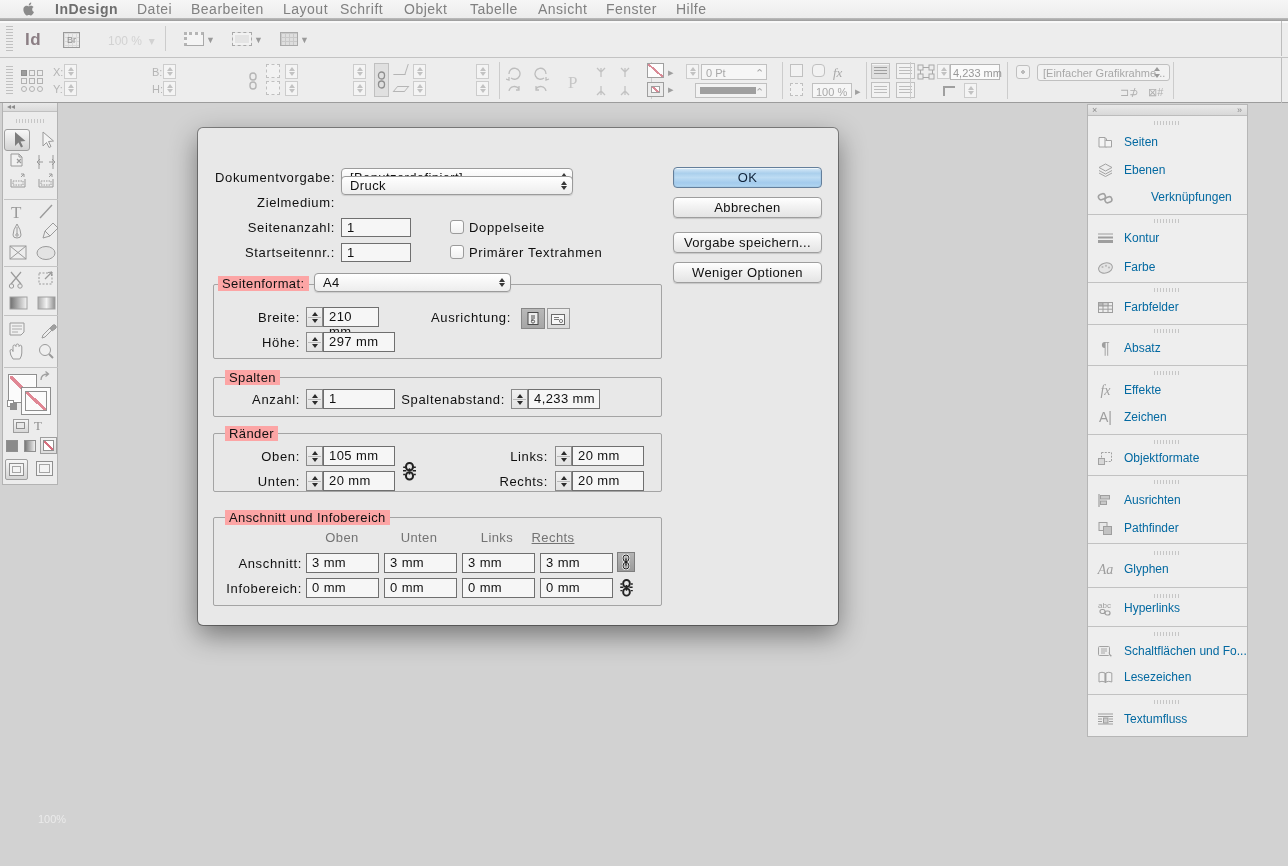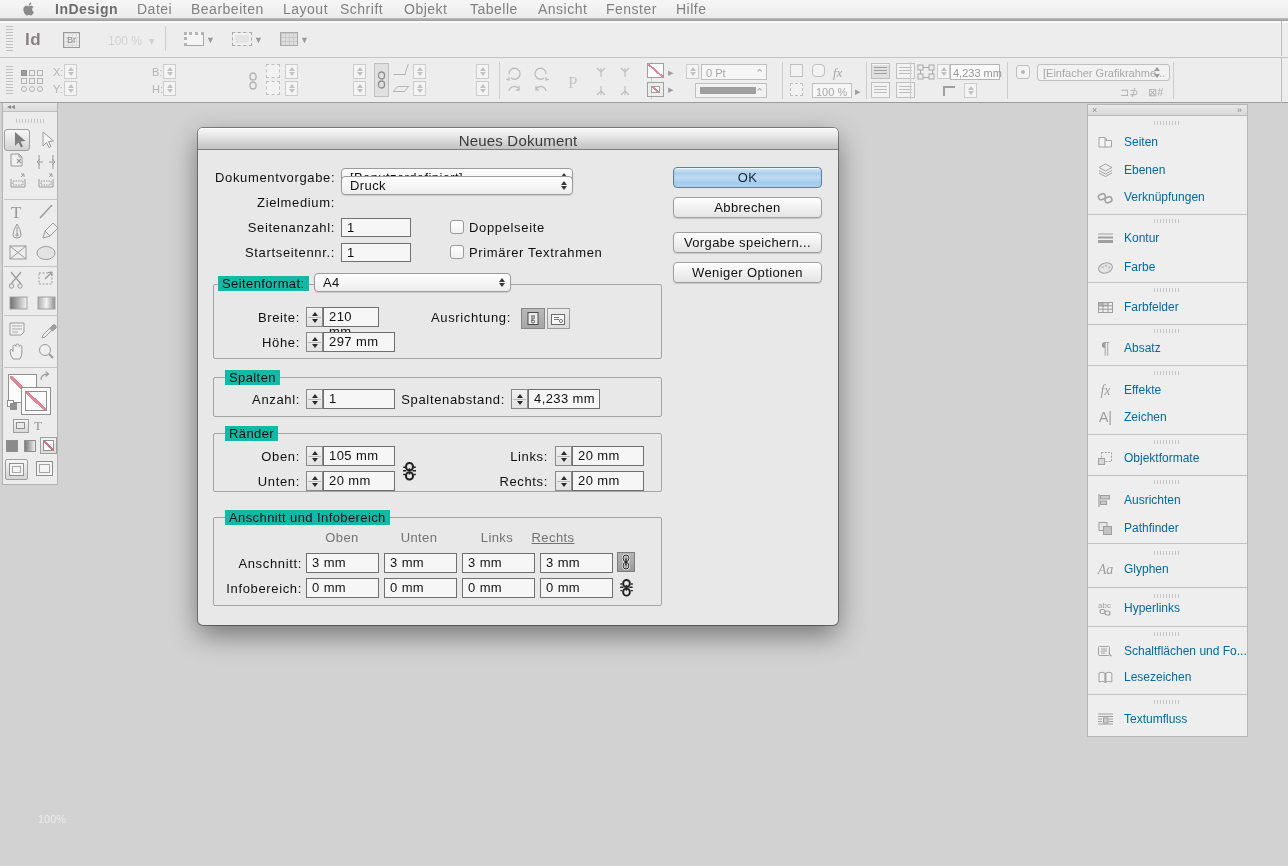--- a/index.html
+++ b/index.html
@@ -52,21 +52,21 @@
 .dpopup { position:absolute; background:linear-gradient(#ffffff,#ededed); border:1px solid #9b9b9b;
   border-radius:4px; font-size:13px; color:#101010; padding:1px 0 0 8px; letter-spacing:0.4px; box-shadow:0 1px 1px rgba(0,0,0,0.12); }
 .pua { position:absolute; right:5px; top:4px; width:0; height:0; border-left:3.5px solid transparent; border-right:3.5px solid transparent; border-bottom:4.5px solid #383838; }
 .pda { position:absolute; right:5px; bottom:4px; width:0; height:0; border-left:3.5px solid transparent; border-right:3.5px solid transparent; border-top:4.5px solid #383838; }
 .dspin { position:absolute; width:17px; height:20px; background:linear-gradient(#f1f1f1,#e2e2e2);
   border:1px solid #8a8a8a; }
 .dspin:before { content:""; position:absolute; left:4.5px; top:3.5px; border-left:3.5px solid transparent; border-right:3.5px solid transparent; border-bottom:4.5px solid #2b2b2b; }
 .dspin:after { content:""; position:absolute; left:4.5px; bottom:3.5px; border-left:3.5px solid transparent; border-right:3.5px solid transparent; border-top:4.5px solid #2b2b2b; }
 .dspin i { position:absolute; left:1px; right:1px; top:9px; height:1px; background:#b9b9b9; }
 .grp { position:absolute; border:1px solid #a4a4a4; border-radius:2px; }
-.glab { position:absolute; background:#14b8a6; font-size:13px; color:#101010; padding:0 4px; white-space:nowrap; letter-spacing:0.4px; }
+.glab { position:absolute; background:#fca5a5; font-size:13px; color:#101010; padding:0 4px; white-space:nowrap; letter-spacing:0.4px; }
 .dbtn { position:absolute; width:149px; height:21px; background:linear-gradient(#ffffff,#f2f2f2 45%,#e4e4e4);
   border:1px solid #9e9e9e; border-radius:4px; font-size:13px; color:#101010; text-align:center; line-height:19px; letter-spacing:0.4px;
   box-shadow:0 1px 1px rgba(0,0,0,0.15); }
 .chk { position:absolute; width:14px; height:14px; background:linear-gradient(#ffffff,#f0f0f0); border:1px solid #9b9b9b; border-radius:3px; }
 .hdr { position:absolute; font-size:13px; color:#737373; text-align:center; letter-spacing:0.4px; }
 </style>
 </head>
 <body>
 <div id="mline"></div>
 <div id="menubar">
@@ -314,21 +314,20 @@
   <div style="position:absolute;left:37px;top:334px;width:17px;height:17px;border:1px solid #9e9e9e;background:linear-gradient(#f2f2f2,#dcdcdc);"></div>
   <div style="position:absolute;left:40px;top:337px;width:11px;height:11px;border:1px solid #8f8f8f;background:linear-gradient(to top right,transparent 43%,#d6707f 43%,#d6707f 57%,transparent 57%),#fff;"></div>
 
   <div style="position:absolute;left:2px;top:356px;width:23px;height:21px;border:1px solid #9e9e9e;border-radius:2px;background:linear-gradient(#f6f6f6,#d4d4d4);"></div>
   <div style="position:absolute;left:6px;top:360px;width:15px;height:13px;border:1px solid #8f8f8f;background:#f4f4f4;"></div>
   <div style="position:absolute;left:9px;top:363px;width:9px;height:7px;border:1px solid #a5a5a5;"></div>
   <div style="position:absolute;left:33px;top:358px;width:17px;height:15px;border:1px solid #8f8f8f;background:#f4f4f4;"></div>
   <div style="position:absolute;left:36px;top:361px;width:11px;height:9px;border:1px solid #a5a5a5;"></div>
 </div>
 <div id="dialog">
-  <div id="dtitle">Neues Dokument</div>
   <div class="dl" style="left:17px;top:42px;width:120px;">Dokumentvorgabe:</div>
   <div class="dpopup" style="left:143px;top:40px;width:232px;height:19px;">[Benutzerdefiniert]<b class="pua"></b><b class="pda"></b></div>
   <div class="dl" style="left:17px;top:67px;width:120px;">Zielmedium:</div>
   <div class="dpopup" style="left:143px;top:48px;width:232px;height:19px;">Druck<b class="pua"></b><b class="pda"></b></div>
   <div class="dl" style="left:17px;top:92px;width:120px;">Seitenanzahl:</div>
   <div class="dfield" style="left:143px;top:90px;width:70px;height:19px;">1</div>
   <div class="chk" style="left:252px;top:92px;"></div>
   <div class="dl" style="left:271px;top:92px;text-align:left;">Doppelseite</div>
   <div class="dl" style="left:17px;top:117px;width:120px;">Startseitennr.:</div>
   <div class="dfield" style="left:143px;top:115px;width:70px;height:19px;">1</div>
@@ -463,21 +462,21 @@
   <div class="rpitem" style="top:52px;">
       <span class="ric"><svg width="17" height="17" viewBox="0 0 17 17">
           <g fill="#ededed" stroke="#a2a2a2">
             <path d="M8.5 2 l6.5 3.5 l-6.5 3.5 l-6.5 -3.5 z"></path>
             <path d="M2 8.5 l6.5 3.5 l6.5 -3.5" fill="none"></path>
             <path d="M2 11 l6.5 3.5 l6.5 -3.5" fill="none"></path>
           </g>
         </svg></span>
       <span class="rlb">Ebenen</span>
     </div>
-  <div class="rpitem" style="top:79px;">
+  <div class="rpitem" style="top:79px;gap:27px;">
       <span class="ric"><svg width="17" height="17" viewBox="0 0 17 17">
           <g fill="none" stroke="#a2a2a2" stroke-width="1.6">
             <rect x="1.5" y="5" width="7" height="5.5" rx="2.7" transform="rotate(-20 5 8)"></rect>
             <rect x="8" y="8" width="7" height="5.5" rx="2.7" transform="rotate(-20 11.5 11)"></rect>
           </g>
         </svg></span>
       <span class="rlb">Verknüpfungen</span>
     </div>
   <div class="rpsep" style="top:109px;"></div>
   <div class="rpgrip" style="top:114px;"></div>

